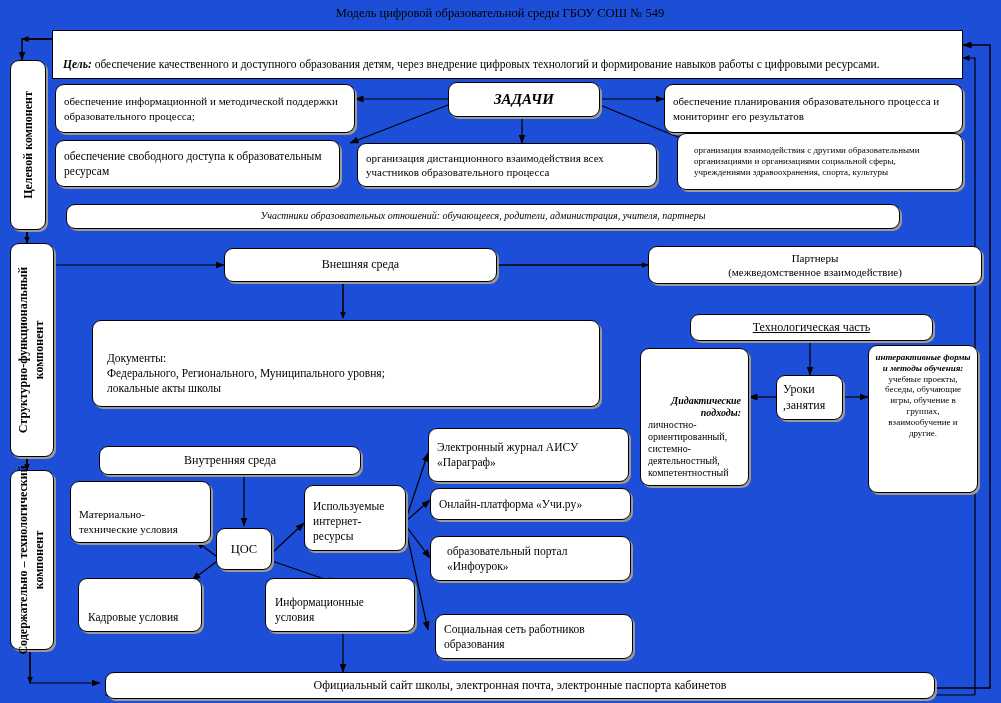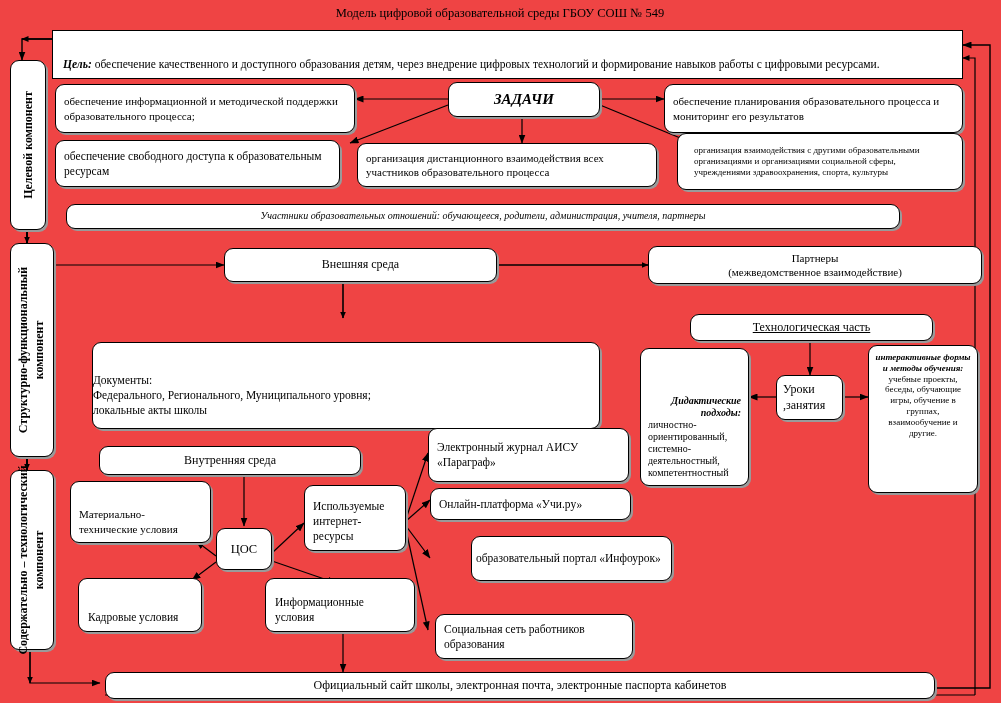--- a/index.html
+++ b/index.html
@@ -4,21 +4,21 @@
 <style>
   html,body{margin:0;padding:0;background:#fff;}
   body{
     font-family:"Liberation Serif", serif;
     color:#000;
   }
   #canvas{
     position:relative;
     width:1001px;
     height:703px;
-    background:#ef4444;
+    background:#1d4ed8;
     overflow:hidden;
   }
   .box{
     position:absolute;
     box-sizing:border-box;
     border:1px solid #000;
     background:#fff;
     display:flex;
     align-items:center;
     justify-content:center;
@@ -206,21 +206,21 @@
     <span>Внешняя среда</span>
   </div>
 
   <div class="box round shadow t11 tight" style="left:648px; top:246px; width:334px; height:38px;">
     <div>
       <div>Партнеры</div>
       <div>(межведомственное взаимодействие)</div>
     </div>
   </div>
 
-  <div class="box round shadow left top t115 tight" style="left:92px; top:320px; width:508px; height:87px; padding:10px 0;margin-top:22px;">
+  <div class="box round shadow left top t115 tight" style="left:92px; top:320px; width:508px; height:87px; padding:10px 14px;">
     <div>
       <div>Документы:</div>
       <div> Федерального, Регионального, Муниципального уровня;</div>
       <div>локальные акты школы</div>
     </div>
   </div>
 
   <div class="box round shadow t12" style="left:690px; top:314px; width:243px; height:27px;text-decoration:underline;">
     <span>Технологическая часть</span>
   </div>
@@ -268,21 +268,21 @@
   </div>
 
   <div class="box round shadow left t115 tight" style="left:428px; top:428px; width:201px; height:54px; padding:14px 8px;">
     <span>Электронный журнал АИСУ «Параграф»</span>
   </div>
 
   <div class="box round shadow left t115 tight" style="left:430px; top:488px; width:201px; height:32px; padding:4px 8px;">
     <span>Онлайн-платформа «Учи.ру»</span>
   </div>
 
-  <div class="box round shadow left t115 tight" style="left:430px; top:536px; width:201px; height:45px; padding:4px 4px;margin-left:41px;">
+  <div class="box round shadow left t115 tight" style="left:430px; top:536px; width:201px; height:45px; padding:4px 16px;">
     <span>образовательный портал «Инфоурок»</span>
   </div>
 
   <div class="box round shadow left t115 tight" style="left:435px; top:614px; width:198px; height:45px; padding:4px 8px;">
     <span>Социальная сеть работников образования</span>
   </div>
 
   <div class="box round shadow t12" style="left:105px; top:672px; width:830px; height:27px;">
     <span>Официальный сайт школы, электронная почта, электронные паспорта кабинетов</span>
   </div>

